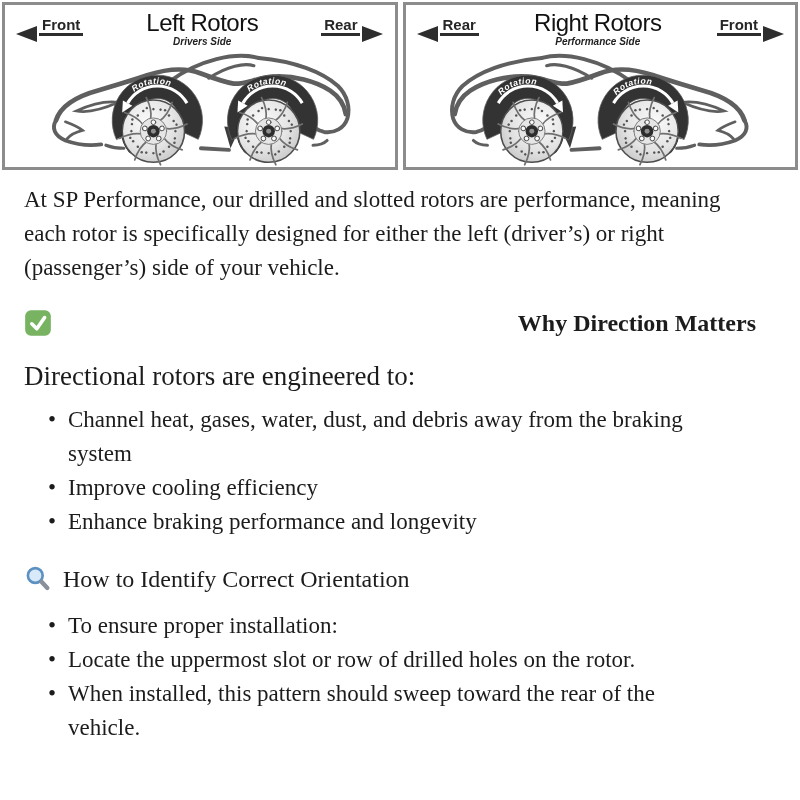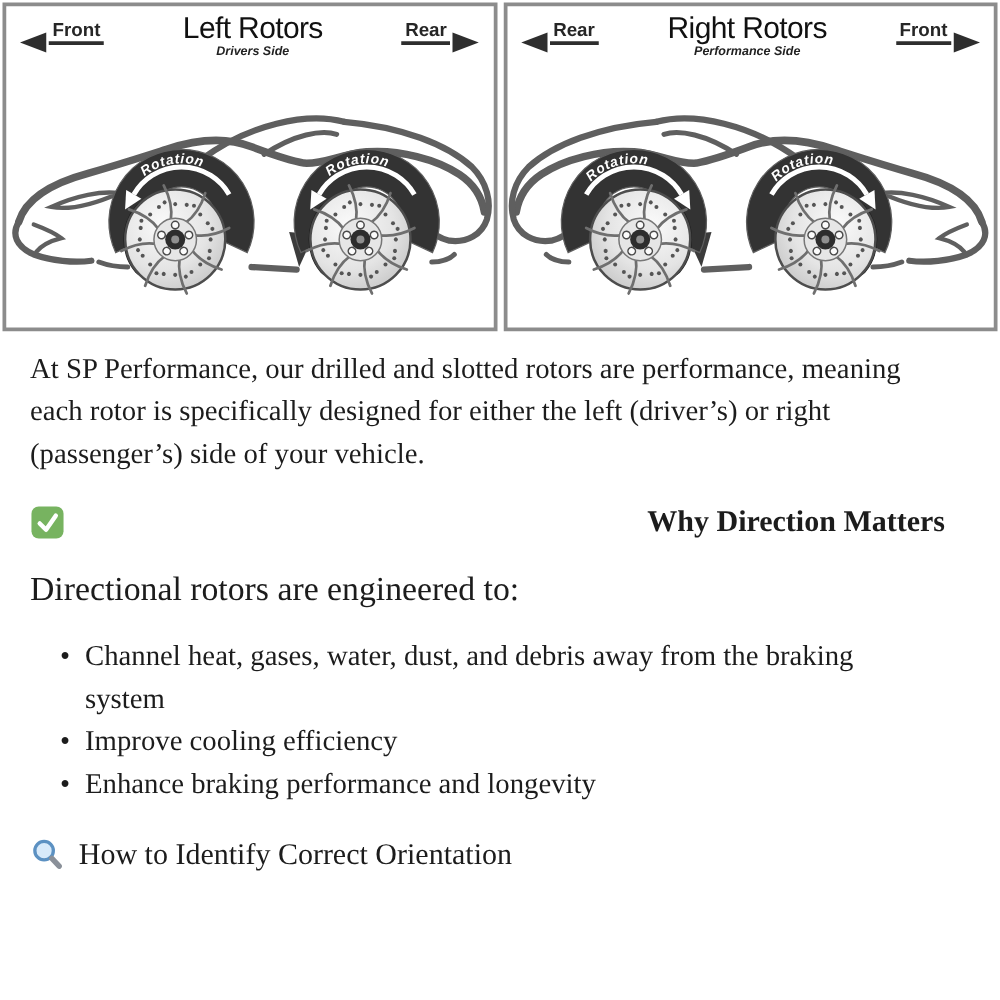--- a/index.html
+++ b/index.html
@@ -1,21 +1,21 @@
 <!DOCTYPE html>
 <html><head>
 <meta charset="utf-8">
 <style>
   * { margin:0; padding:0; box-sizing:border-box; }
   html,body { width:800px; background:#ffffff; }
   body { font-family:"Liberation Serif", serif; color:#1c1c1c; }
 
   
   .diagram { display:flex; gap:5px; padding:2px 2px 0 2px; }
-  .panel { flex:1 1 0; height:263px; border:3px solid #8c8c8c; position:relative;
+  .panel { flex:1 1 0; height:168px; border:3px solid #8c8c8c; position:relative;
            background:#fff; overflow:hidden; }
   .panel svg.car-svg { position:absolute; left:0; top:0; width:100%; height:100%; }
   .panel-header { position:absolute; top:4px; left:8px; right:8px; display:flex;
                   justify-content:space-between; align-items:flex-start; z-index:2;
                   font-family:"Liberation Sans", sans-serif; }
   .dir { position:relative; font-weight:bold; font-size:15px; color:#262626;
          border-bottom:3px solid #2e2e2e; padding:0 3px 0 3px; margin:7px 26px 0 26px;
          line-height:17px; }
   .tri { width:0; height:0; border-top:8px solid transparent; border-bottom:8px solid transparent;
          position:absolute; bottom:-9px; }
@@ -31,21 +31,21 @@
   
   .article { padding:0 24px; max-width:780px; }
   .intro { margin-top:13px; font-size:23px; line-height:34px; max-width:730px; }
   .h-why { margin-top:20px; font-size:24px; line-height:36px; font-weight:bold;
            display:flex; align-items:center;justify-content:space-between; }
   .h-how { margin-top:22px; font-size:24px; line-height:36px; font-weight:normal;
            display:flex; align-items:center; }
   .emoji { display:inline-flex; width:28px; height:28px; margin-right:11px; flex:0 0 auto; }
   .emoji svg { width:100%; height:100%; }
   .lead { margin-top:18px; font-size:27px; line-height:34px; }
-  ul.blist { margin-top:20px; list-style:none; padding-left:24px; max-width:706px; }
+  ul.blist { margin-top:10px; list-style:none; padding-left:24px; max-width:706px; }
   ul.blist.second { margin-top:12px; }
   ul.blist li { position:relative; padding-left:20px; font-size:23px; line-height:34px; }
   ul.blist li::before { content:"\2022"; position:absolute; left:0; top:0; }
 </style>
 </head>
 <body>
 
 <svg width="0" height="0" style="position:absolute" aria-hidden="true">
   <defs>
     <radialGradient id="rg" cx="38%" cy="35%" r="75%">
@@ -196,14 +196,19 @@
   <h2 class="h-how">
     <span class="emoji">
       <svg viewBox="0 0 36 36">
         <circle cx="14.5" cy="13.5" r="9.5" fill="#d8eafa" stroke="#5c91c2" stroke-width="3.4"></circle>
         <line x1="22.5" y1="21.5" x2="30" y2="29.5" stroke="#8a9099" stroke-width="5.6" stroke-linecap="round"></line>
       </svg>
     </span>
     <span>How to Identify Correct Orientation</span>
   </h2>
 
+  <ul class="blist second">
+    <li>To ensure proper installation:</li>
+    <li>Locate the uppermost slot or row of drilled holes on the rotor.</li>
+    <li>When installed, this pattern should sweep toward the rear of the vehicle.</li>
+  </ul>
 
 </div>
 
 </body></html>

